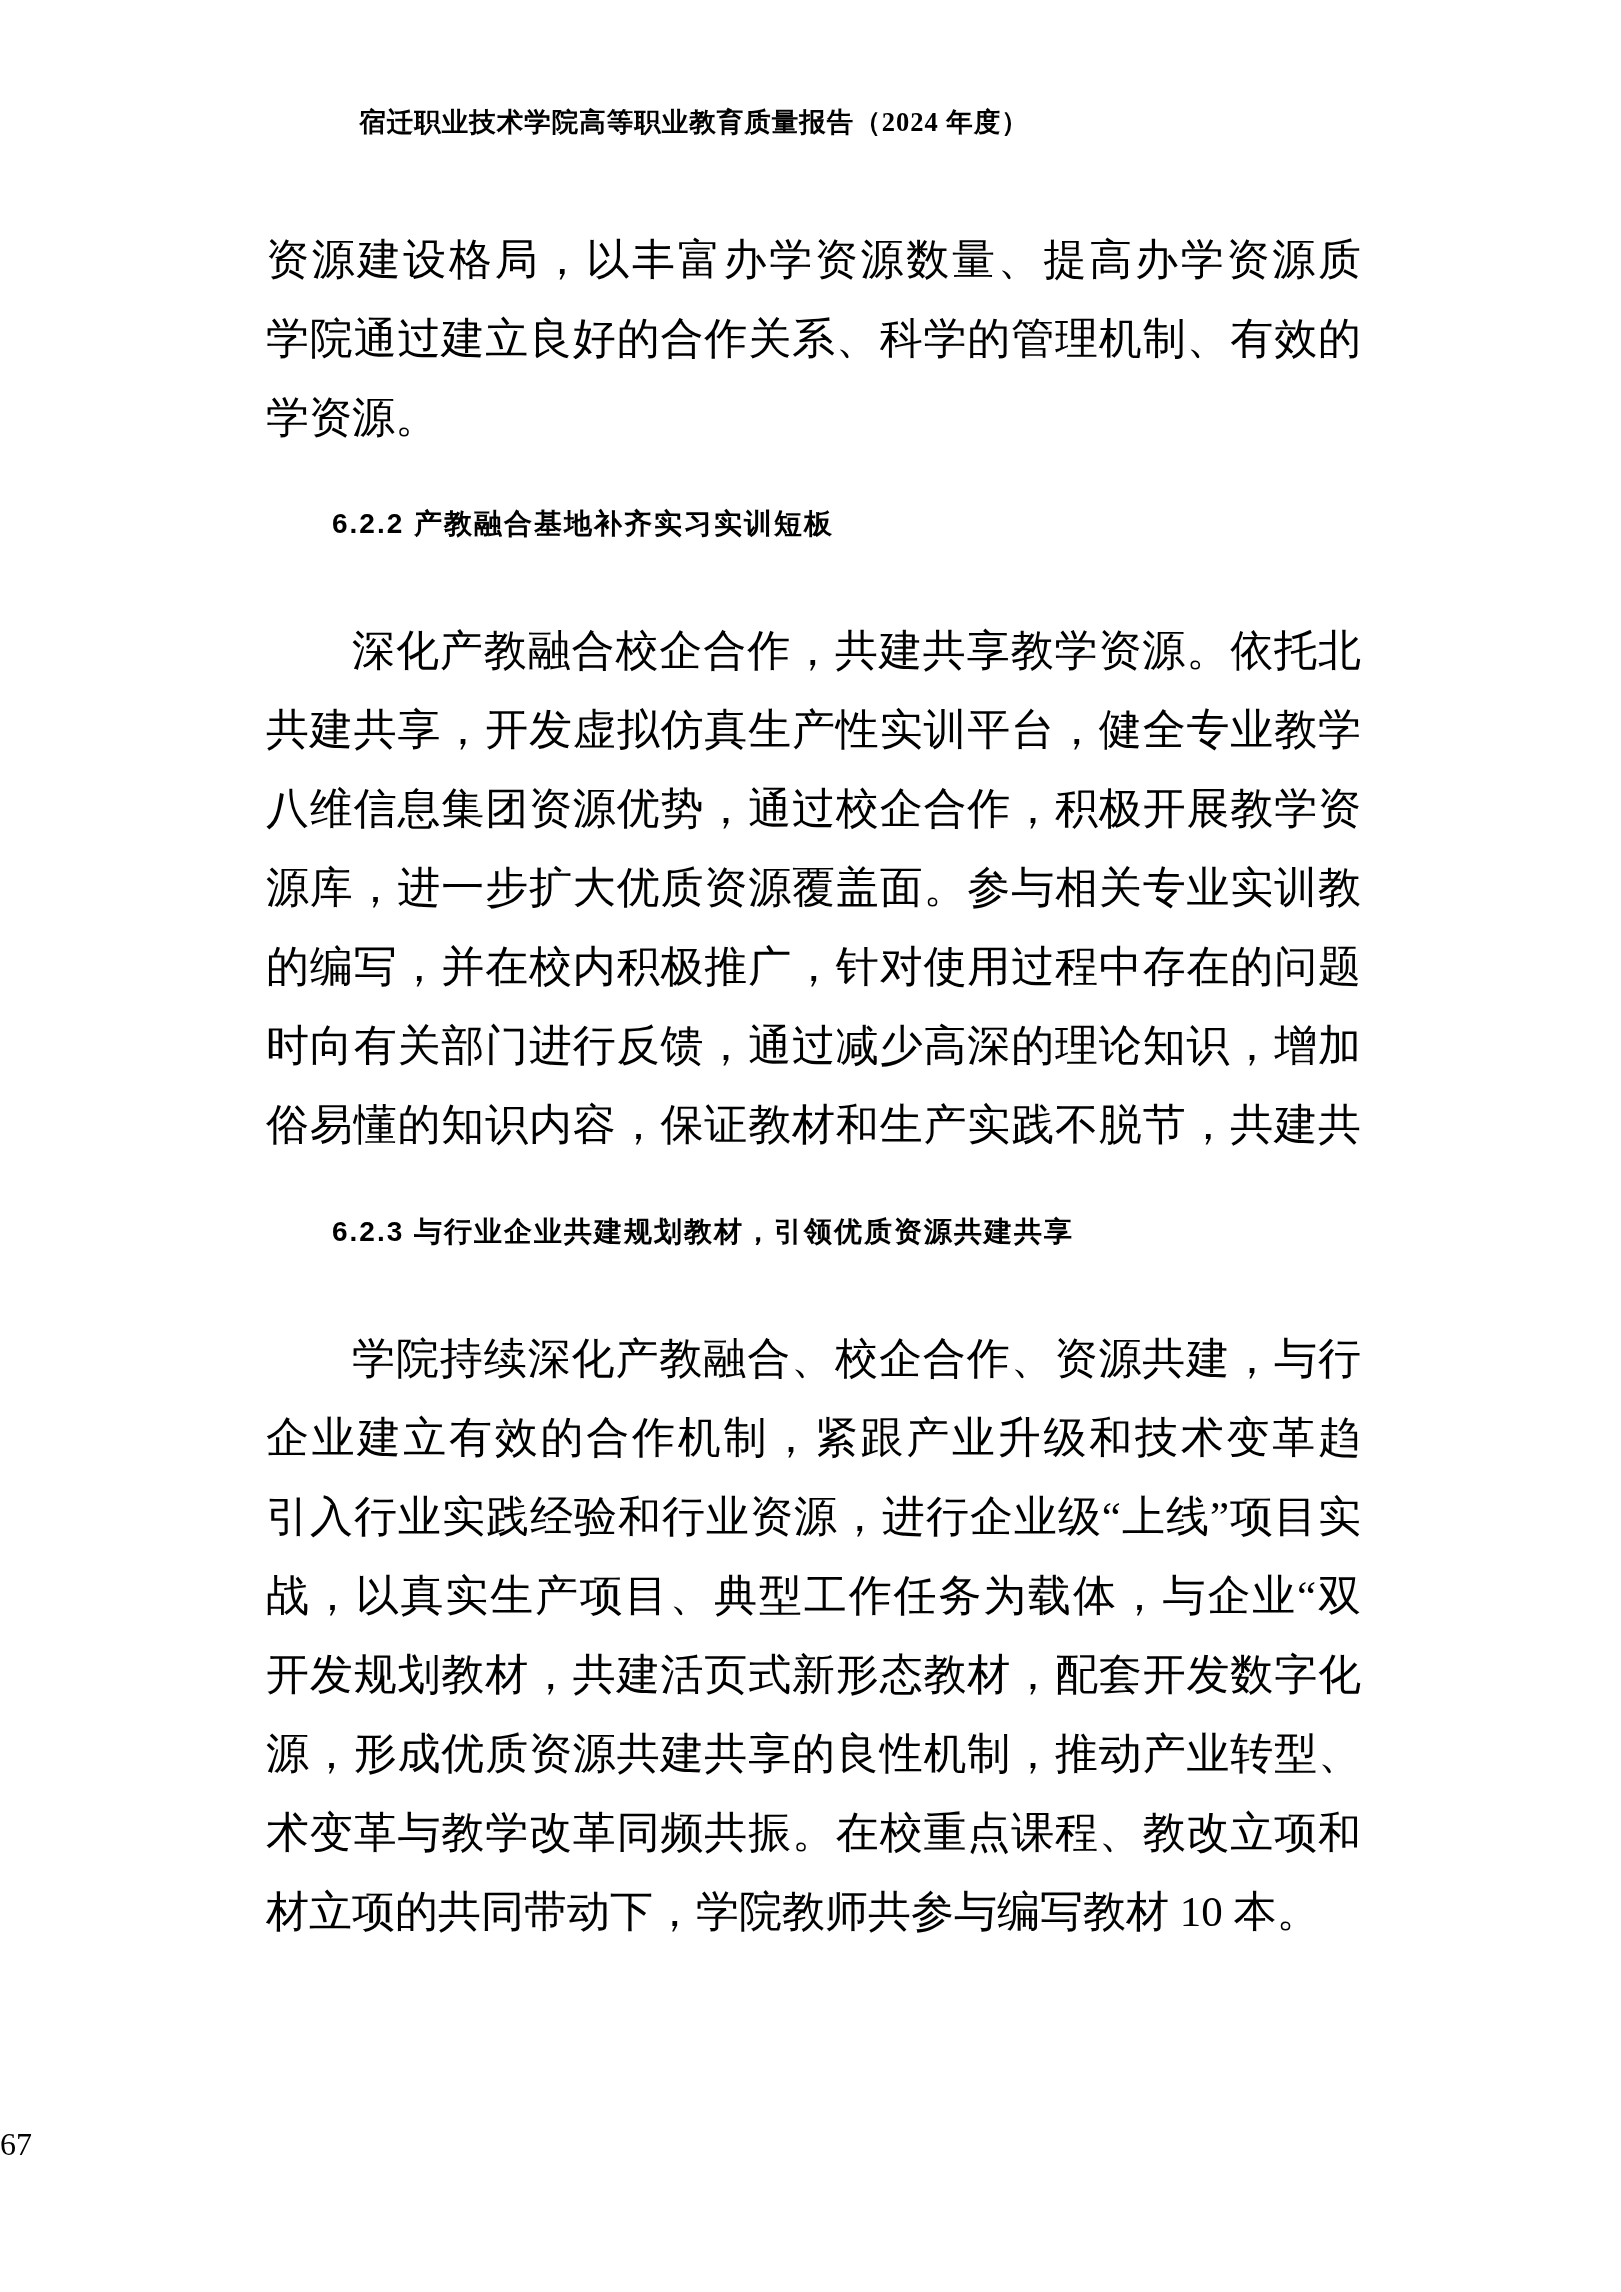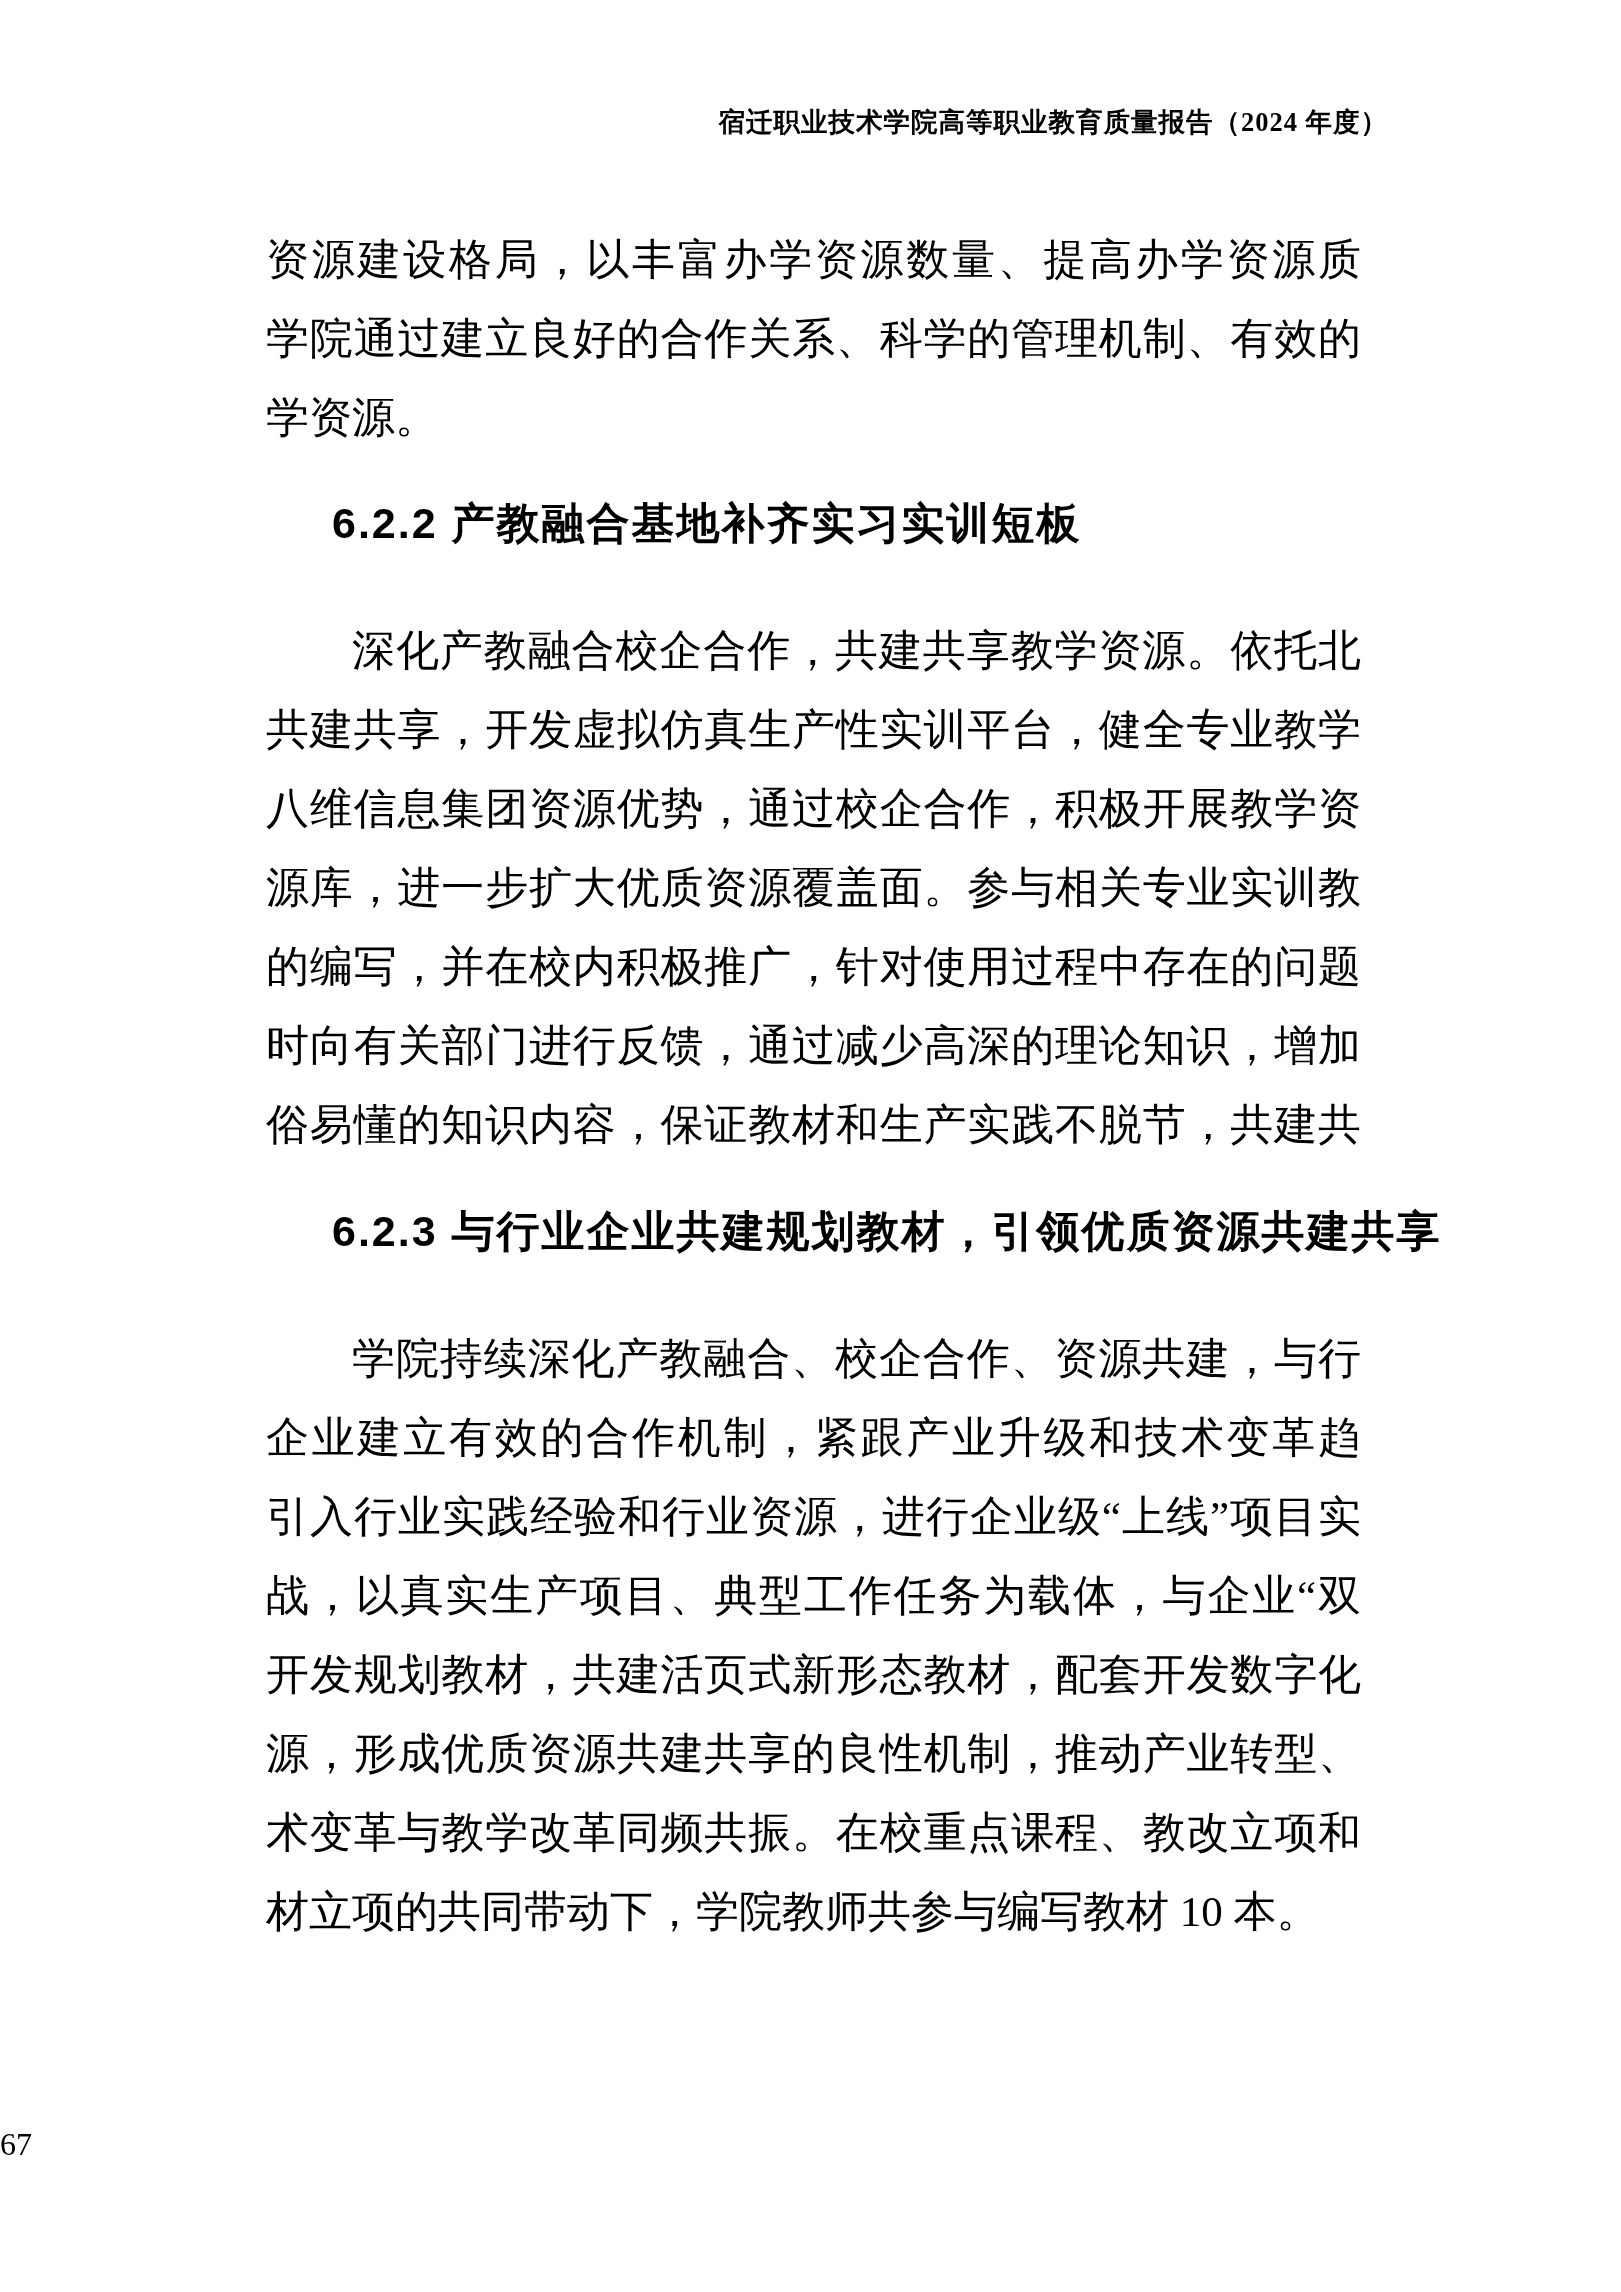--- a/index.html
+++ b/index.html
@@ -14,21 +14,21 @@
     background: #ffffff;
     color: #000000;
     font-family: "Liberation Serif", "DejaVu Serif", serif;
     overflow: hidden;
   }
   .header {
     position: absolute;
     top: 104px;
     left: 0;
     right: 233px;
-    text-align: right;
+    text-align: center;
     font-size: 26.5px;
     font-weight: 700;
     letter-spacing: 1px;
     font-family: "Liberation Serif", "DejaVu Serif", serif;
   }
   .content {
     position: absolute;
     left: 250px;
     top: 204px;
     width: 1127px;
@@ -47,21 +47,21 @@
   }
   .line.indent {
     text-indent: 86px;
   }
   .line.end {
     text-align: center;
     text-align-last: left;
   }
   .heading {
     margin: 27.4px 0 48px 0;
-    font-size: 43px;
+    font-size: 28px;
     line-height: 79px;
     font-weight: 700;
     text-indent: 82px;
     font-family: "Liberation Sans", "DejaVu Sans", sans-serif;
     letter-spacing: 2px;
     white-space: nowrap;
   }
   .footer {
     position: absolute;
     top: 2125px;

